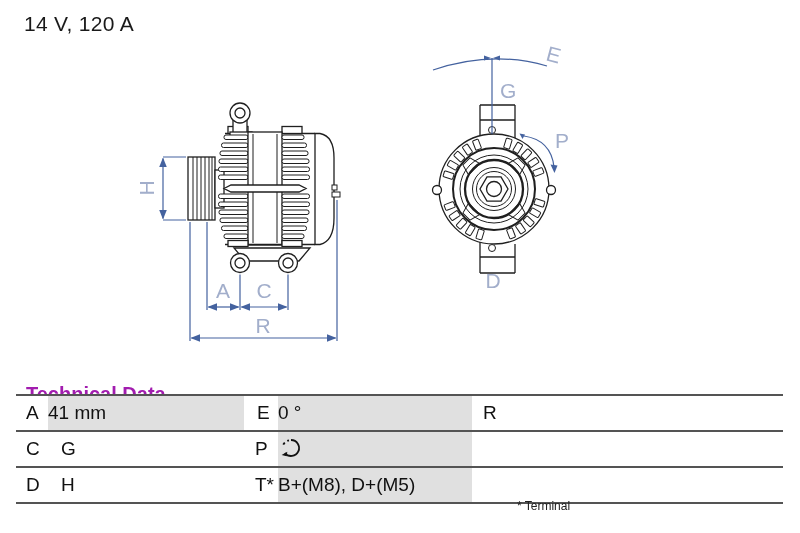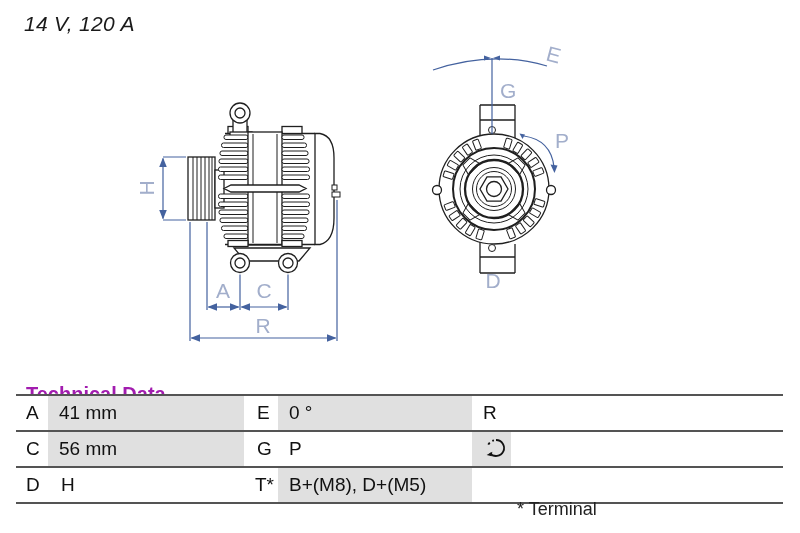--- a/index.html
+++ b/index.html
@@ -1,29 +1,29 @@
 <!DOCTYPE html>
 <html><head>
 <meta charset="utf-8">
 <style>
   html,body{margin:0;padding:0;background:#fff;}
   .stage{position:relative;width:800px;height:533px;background:#ffffff;overflow:hidden;
          font-family:"Liberation Sans", sans-serif;color:#1a1a1a;}
-  .title{position:absolute;left:24px;top:12px;font-size:21px;letter-spacing:.3px;color:#1a1a1a;font-style:italic;}
+  .title{position:absolute;left:24px;top:12px;font-size:21px;letter-spacing:.3px;color:#1a1a1a;}
   .drawing{position:absolute;}
   .tech-heading{position:absolute;left:26px;top:383px;font-size:20px;font-weight:bold;color:#a21caf;}
   .tech-table{position:absolute;left:16px;top:394px;width:767px;}
   .trow{display:grid;grid-template-columns:32px 196px 34px 194px 39px 1fr;
         height:34px;border-top:2px solid #545454;}
   .trow:last-child{border-bottom:2px solid #545454;}
   .kcell{background:#fff;display:flex;align-items:center;padding-left:10px;
          font-size:19px;color:#111;}
-  .vcell{background:#e0e0e0;display:flex;align-items:center;padding-left:11px;
+  .vcell{background:#e0e0e0;display:flex;align-items:center;padding-left:0;
          font-size:19px;color:#111;}
-  .footnote{position:absolute;left:517px;top:499px;font-size:18px;color:#222;}
+  .footnote{position:absolute;left:517px;top:499px;font-size:12px;color:#222;}
   svg text{font-family:"Liberation Sans", sans-serif;}
   .dimtxt{font-size:21px;fill:#a2aecb;}
 </style>
 </head>
 <body>
 
 <div class="stage">
 
   <div class="title">14 V, 120 A</div>
 
@@ -205,21 +205,20 @@
   <div class="tech-table">
     <div class="trow">
       <div class="kcell">A</div>
       <div class="vcell">41 mm</div>
       <div class="kcell" style="padding-left:13px">E</div>
       <div class="vcell">0 °</div>
       <div class="kcell" style="padding-left:11px">R</div>
     </div>
     <div class="trow">
       <div class="kcell">C</div>
-      <div class="vcell">56 mm</div>
       <div class="kcell" style="padding-left:13px">G</div>
       <div class="kcell" style="padding-left:11px">P</div>
       <div class="vcell">
         <svg width="26" height="22" viewBox="0 0 26 22">
           <path d="M13,2 A8,8 0 1 1 6.9,15.1" fill="none" stroke="#111" stroke-width="1.8"></path>
           <path d="M5.3,6.7 A8,8 0 0 1 11,2.3" fill="none" stroke="#111" stroke-width="1.8" stroke-dasharray="2.6,3"></path>
           <polygon points="3.6,17 9.3,13.8 8.6,18.2" fill="#111"></polygon>
         </svg>
       </div>
     </div>

